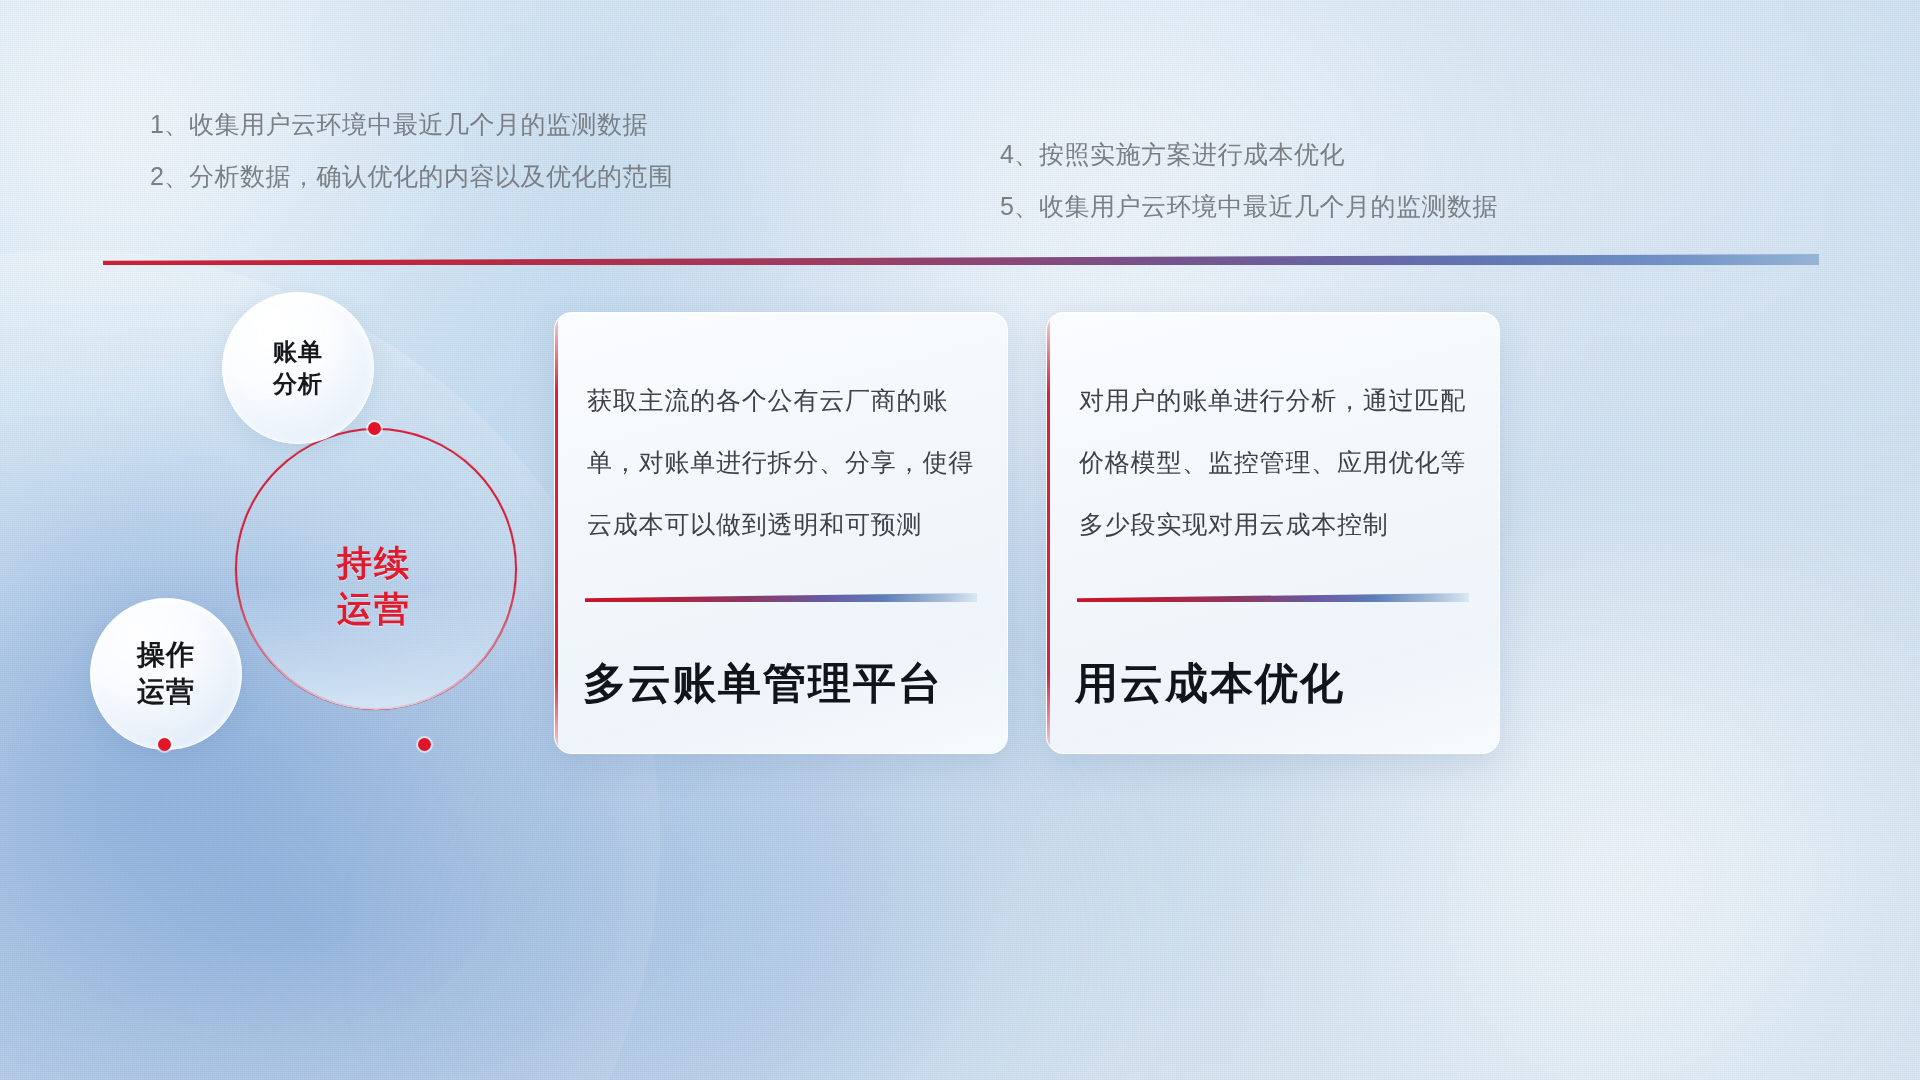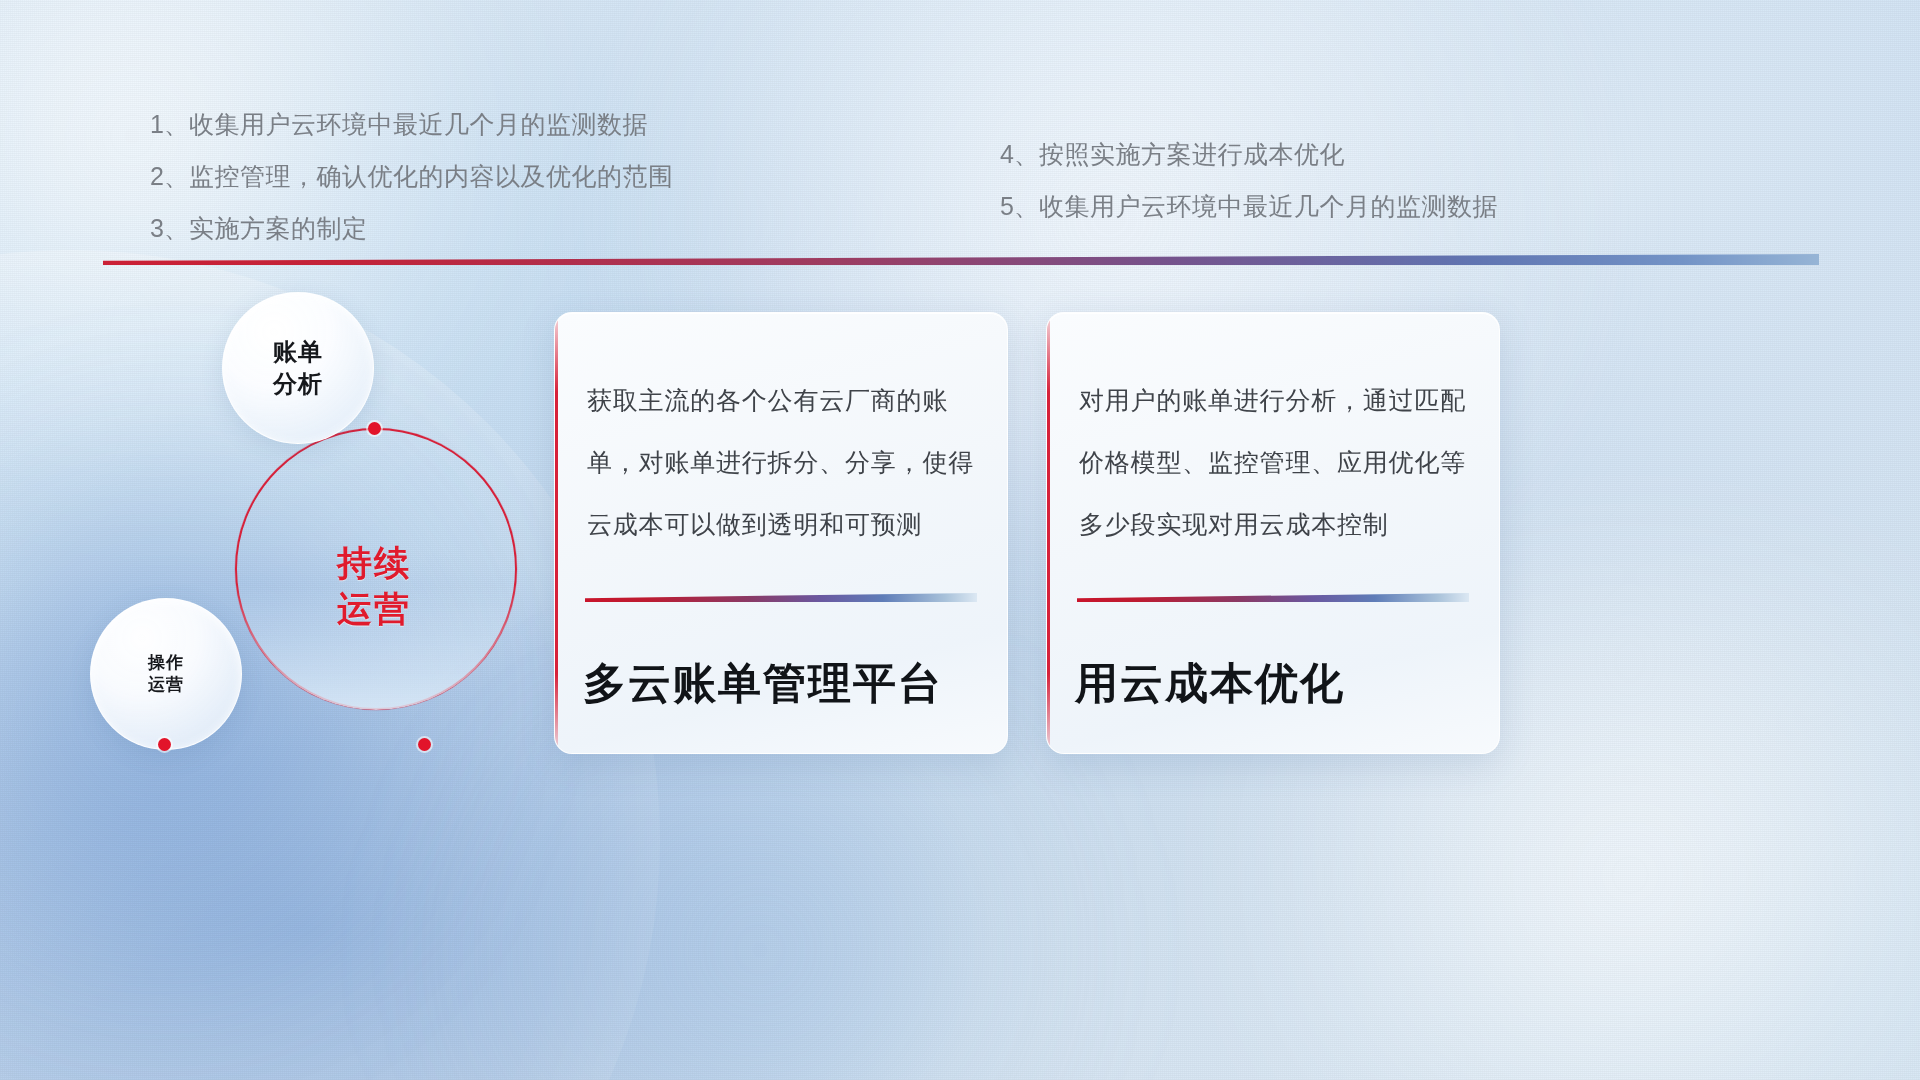--- a/index.html
+++ b/index.html
@@ -85,21 +85,21 @@
     box-shadow: 0 6px 22px rgba(90,125,170,.16), inset 0 2px 10px rgba(255,255,255,.9);
     display:flex; align-items:center; justify-content:center; text-align:center;
   }
   .bub span{
     color:#16181c; font-weight:bold; font-size:24px; line-height:1.32;
     letter-spacing:1px;
   }
   .bub-top{ left:142px; top:10px; width:150px; height:150px; }
   .bub-left{ left:10px; top:316px; width:150px; height:150px; }
   .bub-right{ left:270px; top:316px; width:150px; height:150px; }
-  .bub-left span, .bub-right span{ font-size:17px;text-align:right; }
+  .bub-left span, .bub-right span{ font-size:28px;text-align:right; }
 
   .ring-center{
     position:absolute; left:155px; top:146px; width:278px; height:278px;
     display:flex; align-items:center; justify-content:center;
   }
   .ring-center span{
     color:#e01b2d; font-weight:bold; font-size:35px; line-height:1.3;
     text-align:center; letter-spacing:2px;
     text-shadow:0 1px 1px rgba(255,255,255,.55);
     margin-top:37px;
@@ -153,24 +153,21 @@
   <div class="bg-blob blob-c"></div>
   <div class="bg-blob blob-d"></div>
   <div class="bg-blob blob-e"></div>
   <div class="bg-grain"></div>
 
   <div class="list-col list-left">
     <div class="list-item">
       <span class="idx">1、</span><span>收集用户云环境中最近几个月的监测数据</span>
     </div>
     <div class="list-item">
-      <span class="idx">2、</span><span>监控管理，确认优化的内容以及优化的范围</span>
-    </div>
-    <div class="list-item">
-      <span class="idx">3、</span><span>实施方案的制定</span>
+      <span class="idx">2、</span><span>分析数据，确认优化的内容以及优化的范围</span>
     </div>
   </div>
 
   <div class="list-col list-right">
     <div class="list-item">
       <span class="idx">4、</span><span>按照实施方案进行成本优化</span>
     </div>
     <div class="list-item">
       <span class="idx">5、</span><span>收集用户云环境中最近几个月的监测数据</span>
     </div>

